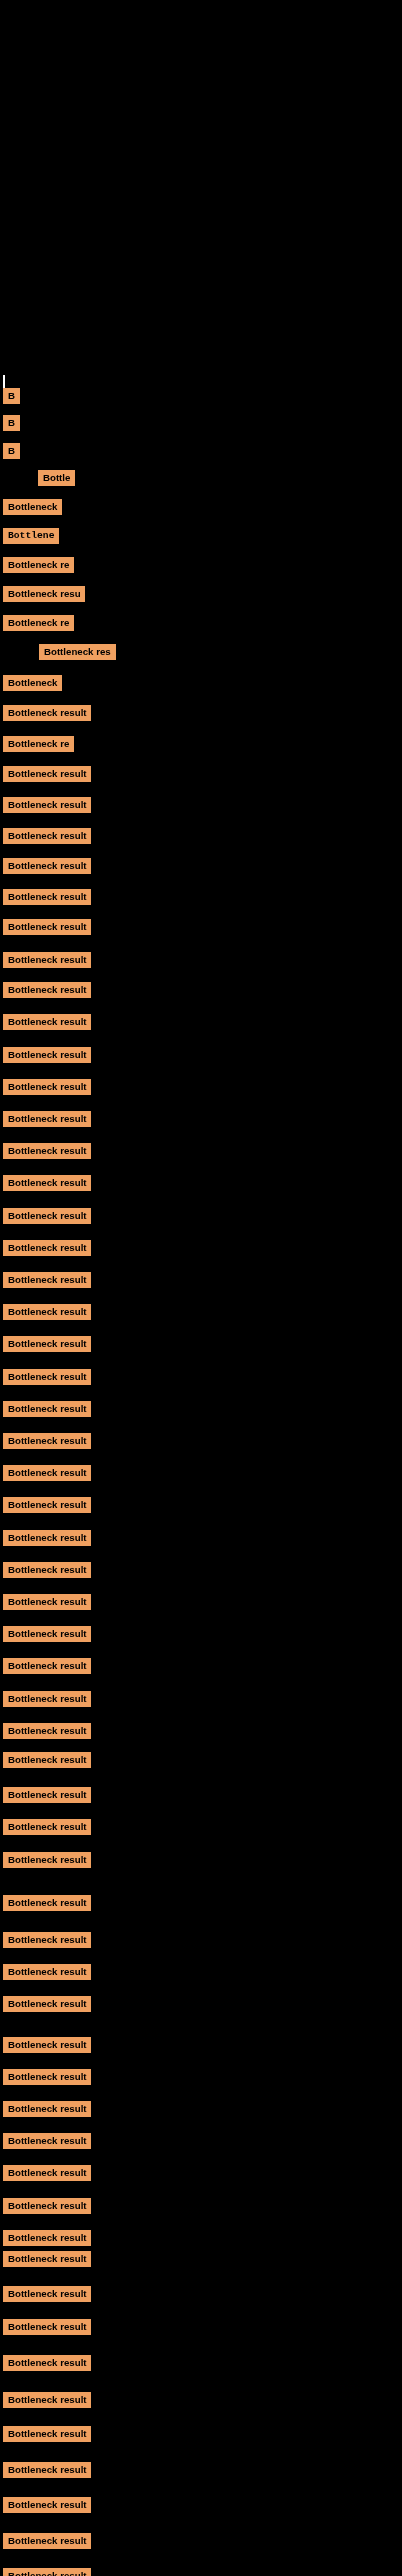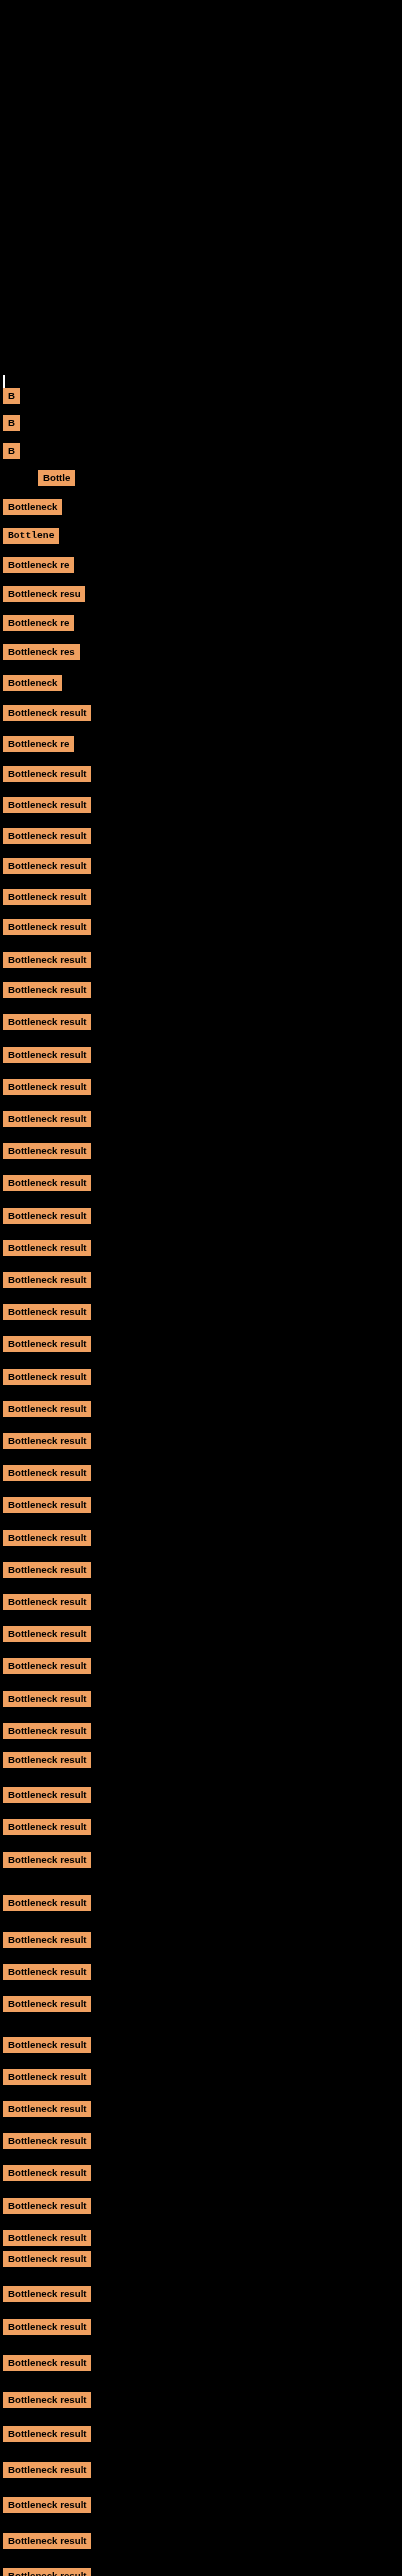--- a/index.html
+++ b/index.html
@@ -55,21 +55,21 @@
 <div id="labels-container">
     <div class="label-container" style="top: 388px;"><span class="bottleneck-label" style="max-width: 22.5px;">B</span></div>
     <div class="label-container" style="top: 415px;"><span class="bottleneck-label" style="max-width: 22.5px;">B</span></div>
     <div class="label-container" style="top: 443px;"><span class="bottleneck-label" style="max-width: 22.5px;">B</span></div>
     <div class="label-container" style="top: 470px; padding-left: 35px;"><span class="bottleneck-label" style="max-width: 45px;">Bottle</span></div>
     <div class="label-container" style="top: 499px;"><span class="bottleneck-label" style="max-width: 72px;">Bottleneck</span></div>
     <div class="label-container" style="top: 528px; font-family: Liberation Mono, monospace;"><span class="bottleneck-label" style="max-width: 60px;">Bottlene</span></div>
     <div class="label-container" style="top: 557px;"><span class="bottleneck-label" style="max-width: 89px;">Bottleneck re</span></div>
     <div class="label-container" style="top: 586px;"><span class="bottleneck-label" style="max-width: 101px;">Bottleneck resu</span></div>
     <div class="label-container" style="top: 615px;"><span class="bottleneck-label" style="max-width: 89px;">Bottleneck re</span></div>
-    <div class="label-container" style="top: 644px;"><span class="bottleneck-label" style="max-width: 95px;">Bottleneck res</span></div>
+    <div class="label-container" style="top: 644px;"><span class="bottleneck-label" style="max-width: 95px; margin-left: 36px;">Bottleneck res</span></div>
     <div class="label-container" style="top: 675px;"><span class="bottleneck-label" style="max-width: 72px;">Bottleneck</span></div>
     <div class="label-container" style="top: 705px;"><span class="bottleneck-label" style="max-width: 113px;">Bottleneck result</span></div>
     <div class="label-container" style="top: 736px;"><span class="bottleneck-label" style="max-width: 89px;">Bottleneck re</span></div>
     <div class="label-container" style="top: 766px;"><span class="bottleneck-label" style="max-width: 113px;">Bottleneck result</span></div>
     <div class="label-container" style="top: 797px;"><span class="bottleneck-label" style="max-width: 113px;">Bottleneck result</span></div>
     <div class="label-container" style="top: 828px;"><span class="bottleneck-label" style="max-width: 113px;">Bottleneck result</span></div>
     <div class="label-container" style="top: 858px;"><span class="bottleneck-label" style="max-width: 113px;">Bottleneck result</span></div>
     <div class="label-container" style="top: 889px;"><span class="bottleneck-label" style="max-width: 113px;">Bottleneck result</span></div>
     <div class="label-container" style="top: 919px;"><span class="bottleneck-label" style="max-width: 113px;">Bottleneck result</span></div>
     <div class="label-container" style="top: 952px;"><span class="bottleneck-label" style="max-width: 113px;">Bottleneck result</span></div>

